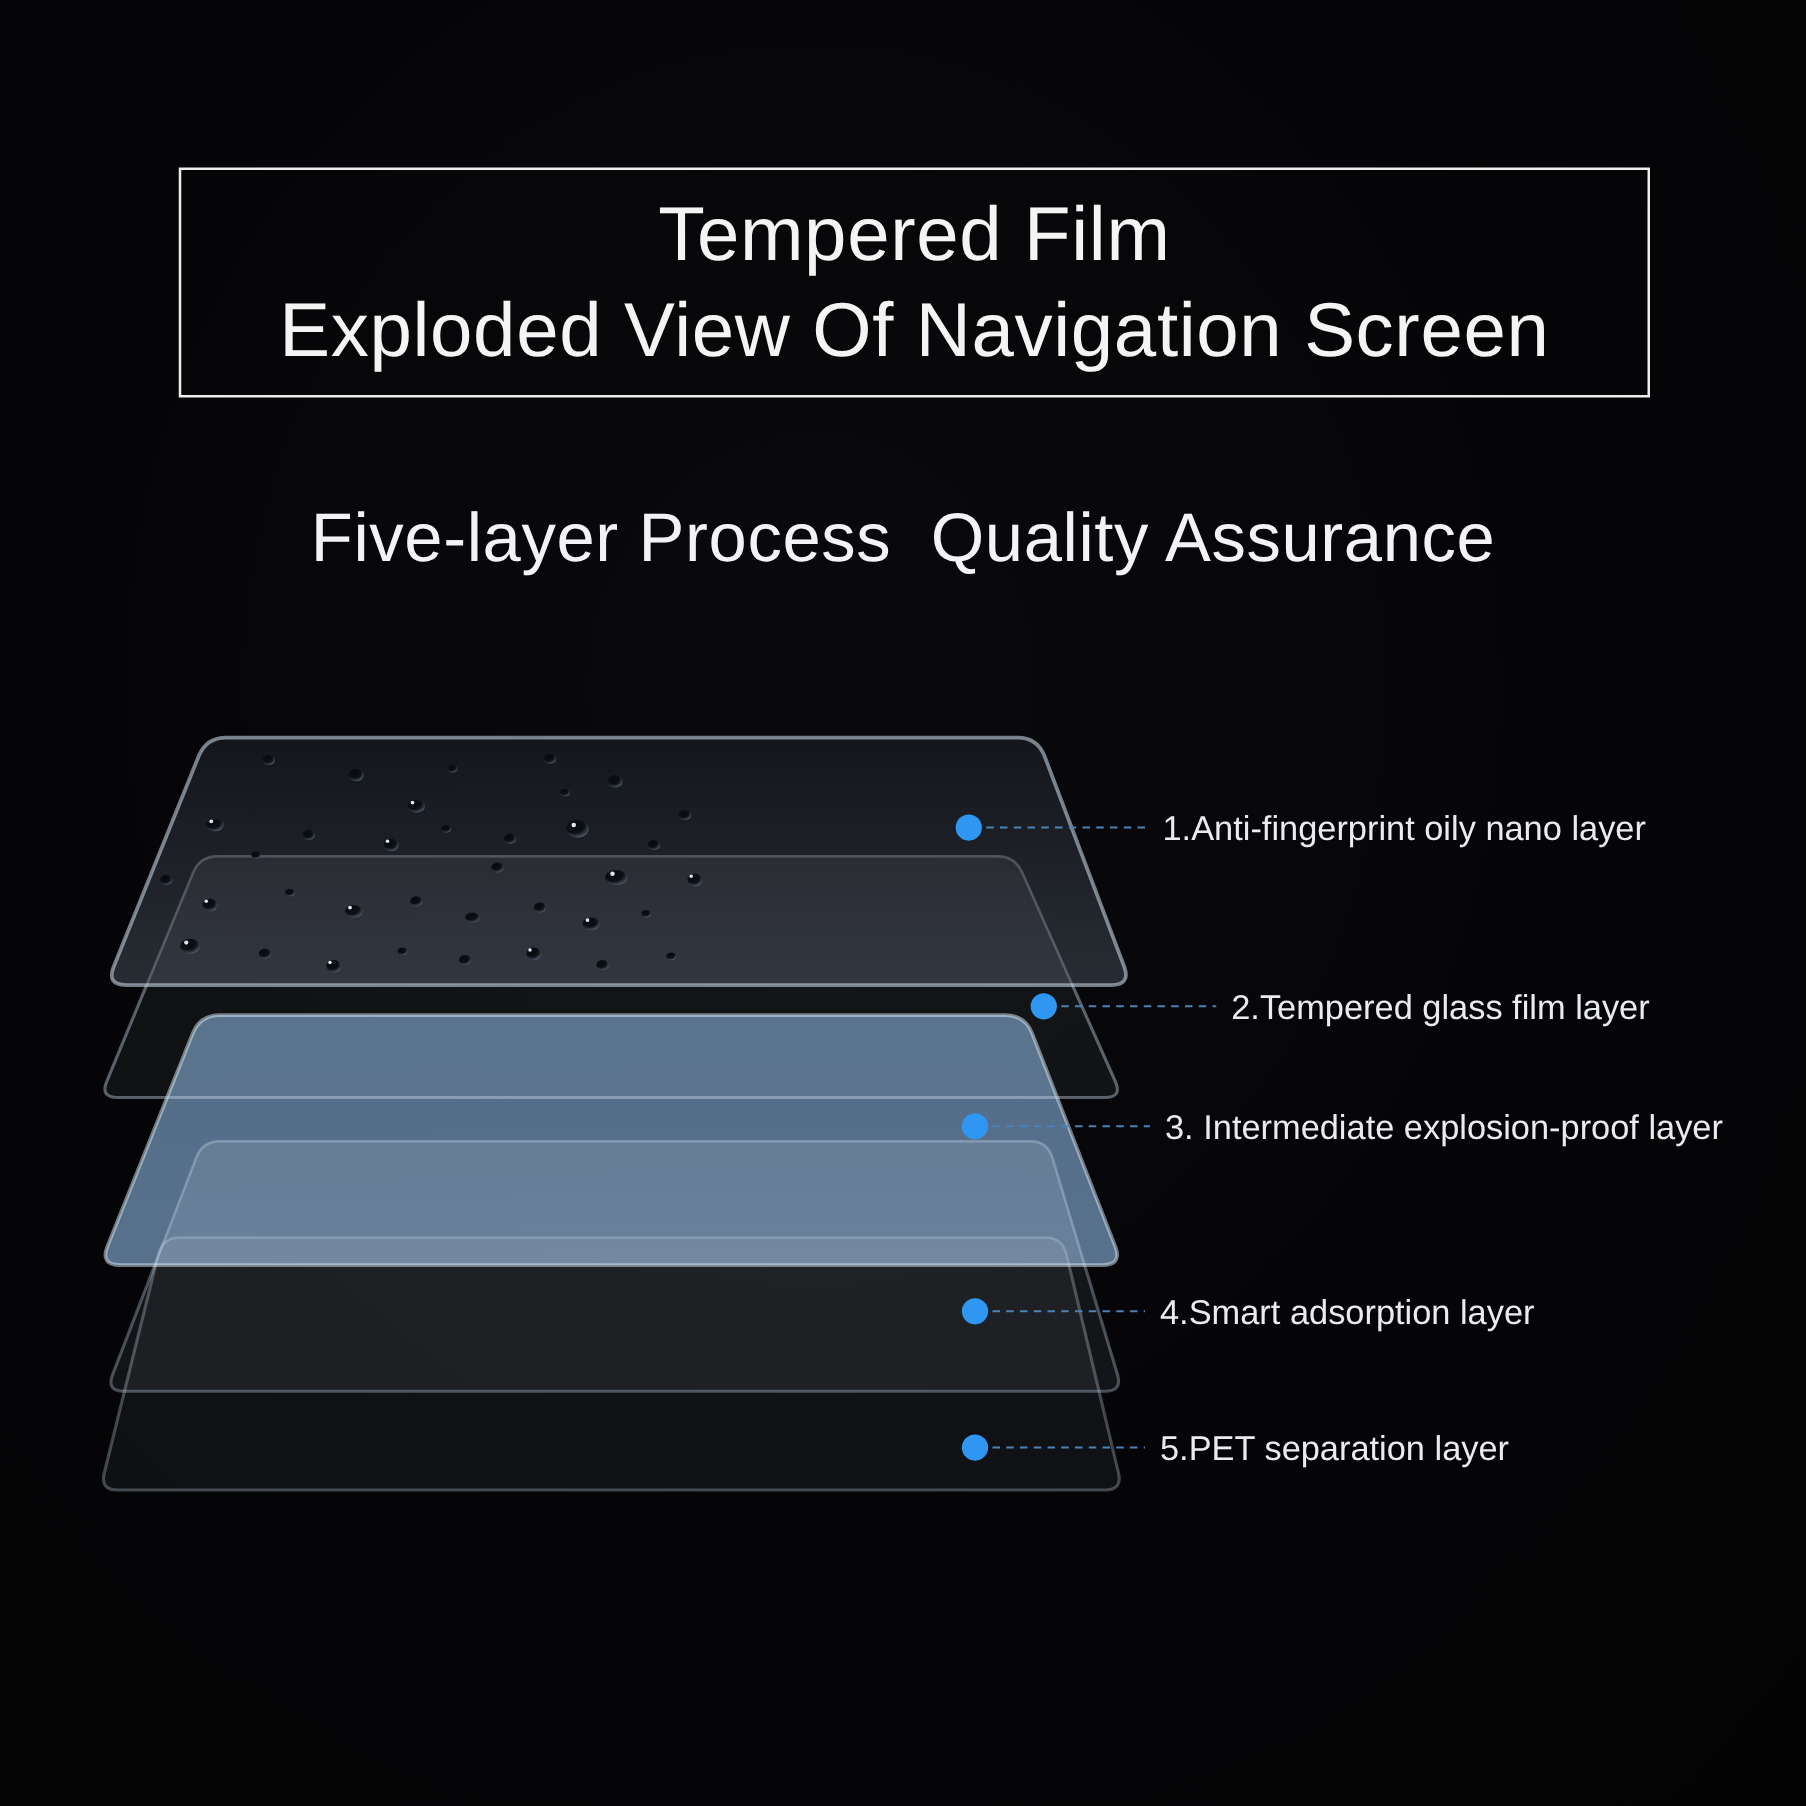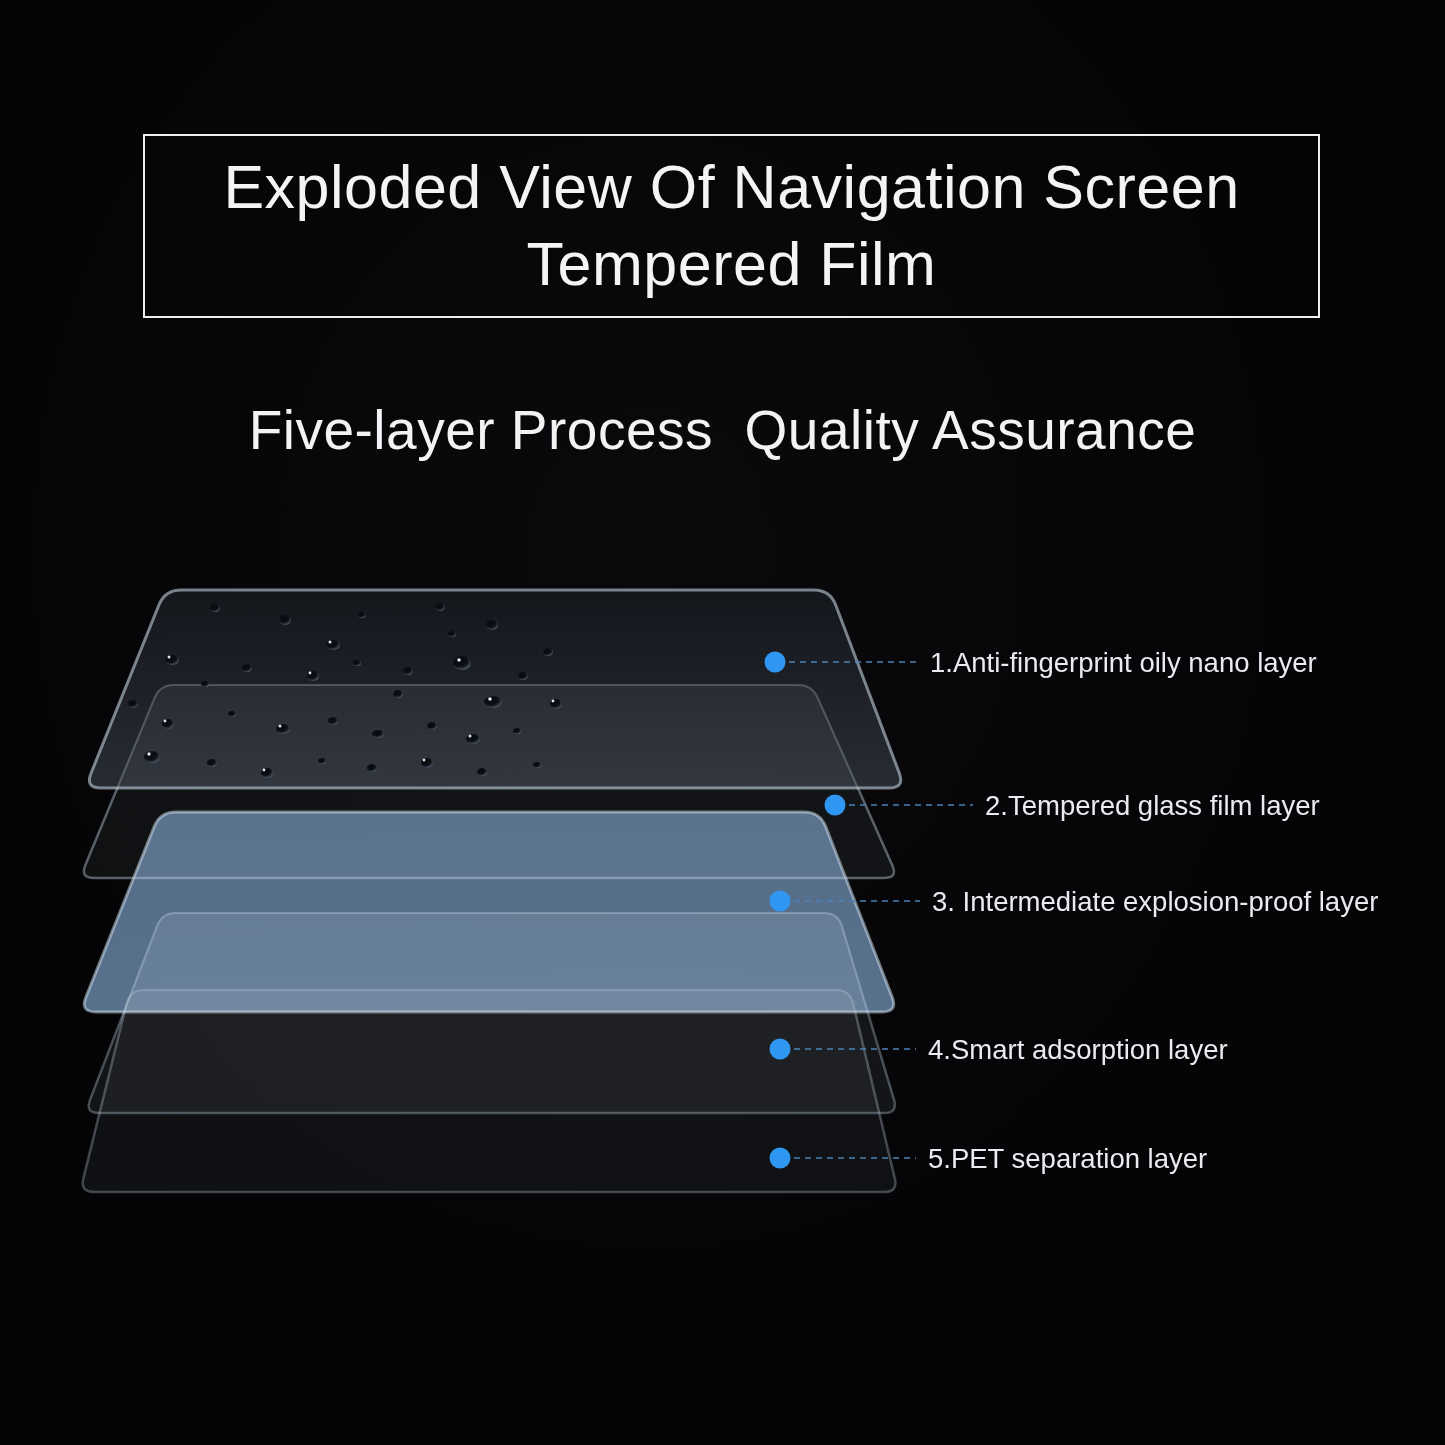--- a/index.html
+++ b/index.html
@@ -28,22 +28,22 @@
   }
   svg{position:absolute;left:0;top:0;}
   .lbl{fill:#e9ebee;font-size:27.5px;font-family:"Liberation Sans",sans-serif;}
 </style>
 </head>
 <body>
 
 <div class="canvas">
 
   <div class="title-box">
+    <div class="title-line">Tempered Film</div>
     <div class="title-line">Exploded View Of Navigation Screen</div>
-    <div class="title-line">Tempered Film</div>
   </div>
 
   <div class="subtitle">Five-layer Process  Quality Assurance</div>
 
   <svg width="1445" height="1445" viewBox="0 0 1445 1445">
     <defs>
       <linearGradient id="sheet1G" x1="0" y1="0" x2="0" y2="1">
         <stop offset="0" stop-color="#14171c" stop-opacity="0.94"></stop>
         <stop offset="1" stop-color="#2b3038" stop-opacity="0.90"></stop>
       </linearGradient>

